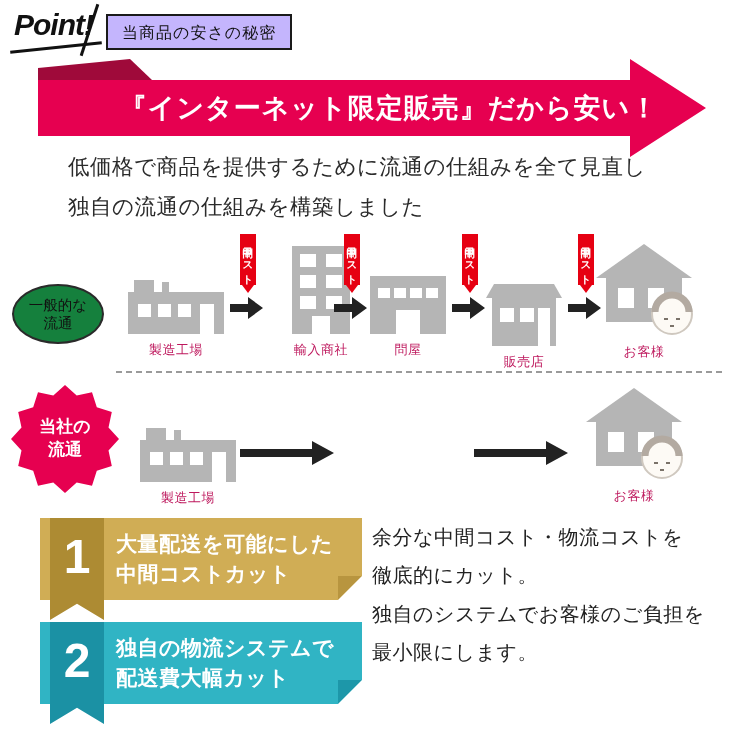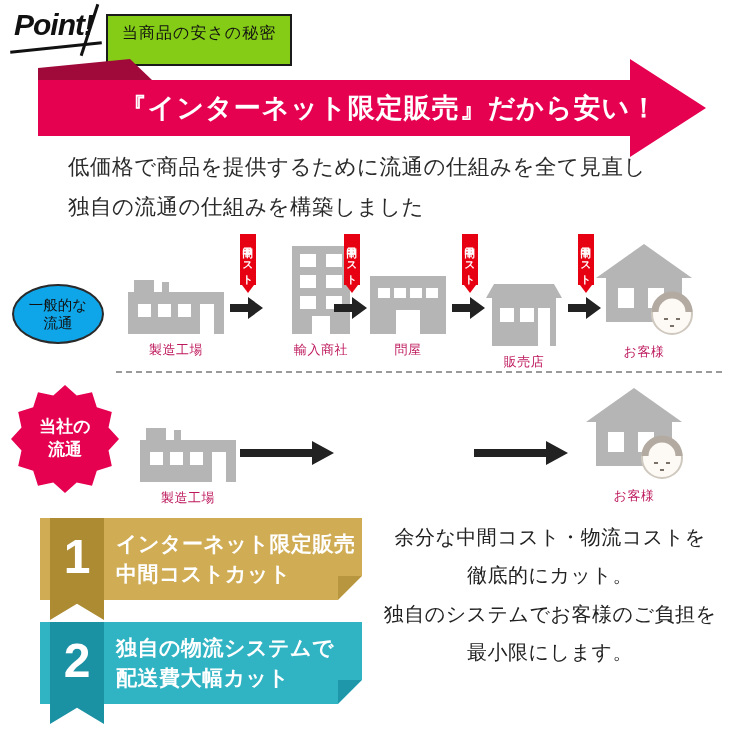--- a/index.html
+++ b/index.html
@@ -8,38 +8,38 @@
     width:740px; height:740px; position:relative; overflow:hidden;
     background:#ffffff;
     font-family:"Liberation Sans","DejaVu Sans",sans-serif;
     color:#222;
   }
 
   
   .point-label { position:absolute; left:14px; top:8px; font-size:30px; font-weight:bold; font-style:italic; letter-spacing:-1px; color:#111; }
   .point-underline { position:absolute; left:10px; top:46px; width:92px; height:3px; background:#111; transform:rotate(-6deg); }
   .header-slash { position:absolute; left:88px; top:3px; width:3px; height:54px; background:#111; transform:rotate(18deg); }
-  .header-title-box { position:absolute; left:106px; top:14px; border:2px solid #1a1a1a; padding:7px 14px 20px; font-size:16px; letter-spacing:1px; color:#111; background:#84cc16; }
+  .header-title-box { position:absolute; left:106px; top:14px; border:2px solid #1a1a1a; padding:7px 14px 4px; font-size:16px; letter-spacing:1px; color:#111; background:#c4b5fd; }
 
   
   .banner { position:absolute; left:38px; top:56px; width:672px; height:104px; }
   .banner svg { position:absolute; left:0; top:0; }
   .banner-text { position:absolute; left:60px; right:30px; top:24px; height:56px; display:flex; align-items:center; justify-content:center; color:#fff; font-size:27px; font-weight:bold; letter-spacing:1px; white-space:nowrap; }
 
   
   .intro { position:absolute; left:68px; top:148px; font-size:21.5px; line-height:1.85; color:#2b2b2b; letter-spacing:0.5px; }
 
   
   .gf { position:absolute; top:238px; left:0; width:740px; height:134px; }
   .cf { position:absolute; top:378px; left:0; width:740px; height:136px; }
   .step { position:absolute; text-align:center; }
   .step-label { font-size:13px; color:#be185d; margin-top:3px; letter-spacing:0.5px; }
   .flow-arrow { position:absolute; }
 
-  .ellipse-label { position:absolute; left:12px; top:46px; width:92px; height:60px; border:2px solid #2a2a2a; border-radius:50%; display:flex; flex-direction:column; align-items:center; justify-content:center; font-size:14.5px; line-height:1.25; color:#111; background:#0ea5e9; }
+  .ellipse-label { position:absolute; left:12px; top:46px; width:92px; height:60px; border:2px solid #2a2a2a; border-radius:50%; display:flex; flex-direction:column; align-items:center; justify-content:center; font-size:14.5px; line-height:1.25; color:#111; background:#15803d; }
 
   .cost-tag { position:absolute; top:-4px; width:24px; display:flex; flex-direction:column; align-items:center; }
   .cost-tag-text { writing-mode:vertical-rl; background:#e60012; color:#fff; font-size:10.5px; font-weight:bold; padding:5px 3px; line-height:1; letter-spacing:1px; }
   .cost-tag-pointer { width:0; height:0; border-left:6px solid transparent; border-right:6px solid transparent; border-top:8px solid #e60012; }
 
   .divider { position:absolute; top:371px; left:116px; right:18px; border-top:2px dashed #9a9a9a; }
 
   .burst { position:absolute; left:10px; top:6px; width:110px; height:110px; }
   .burst-text { position:absolute; inset:0; display:flex; flex-direction:column; align-items:center; justify-content:center; color:#fff; font-weight:bold; font-size:17px; line-height:1.35; }
 
@@ -50,21 +50,21 @@
   .ribbon { position:absolute; left:10px; top:0; width:54px; height:102px; display:flex; align-items:center; justify-content:center; padding-bottom:26px; color:#fff; font-size:48px; font-weight:bold; clip-path:polygon(0 0,100% 0,100% 100%,50% 84%,0 100%); }
   .gold .ribbon { background:#ad8b33; }
   .teal .ribbon { background:#1b91a4; }
   .point-text { position:absolute; left:76px; top:50%; transform:translateY(-50%); color:#fff; font-size:21px; font-weight:bold; line-height:1.45; letter-spacing:0.5px; white-space:nowrap; }
   .fold-white { position:absolute; right:0; bottom:0; width:24px; height:24px; background:#fff; clip-path:polygon(100% 0,100% 100%,0 100%); }
   .fold-shade { position:absolute; right:0; bottom:0; width:24px; height:24px; clip-path:polygon(0 0,100% 0,0 100%); }
   .gold .fold-shade { background:#b8953f; }
   .teal .fold-shade { background:#1d97a9; }
 
   
-  .description { position:absolute; left:372px; top:518px; width:356px; font-size:20px; line-height:1.92; color:#222; letter-spacing:0.5px;text-align:center; }
+  .description { position:absolute; left:372px; top:518px; width:356px; font-size:20px; line-height:1.92; color:#222; letter-spacing:0.5px; }
 </style>
 </head>
 <body>
 
 <div>
   <div class="point-label">Point!</div>
   <div class="point-underline"></div>
   <div class="header-slash"></div>
   <div class="header-title-box">当商品の安さの秘密</div>
 </div>
@@ -251,21 +251,21 @@
     </svg>
     <div class="step-label">お客様</div>
   </div>
 </div>
 
 <div class="point-box gold" style="top:518px;">
   <div class="ribbon">
     <span>1</span>
   </div>
   <div class="point-text">
-    <div>インターネット限定販売</div>
+    <div>大量配送を可能にした</div>
     <div>中間コストカット</div>
   </div>
   <div class="fold-shade"></div>
   <div class="fold-white"></div>
 </div>
 
 <div class="point-box teal" style="top:622px;">
   <div class="ribbon">
     <span>2</span>
   </div>

